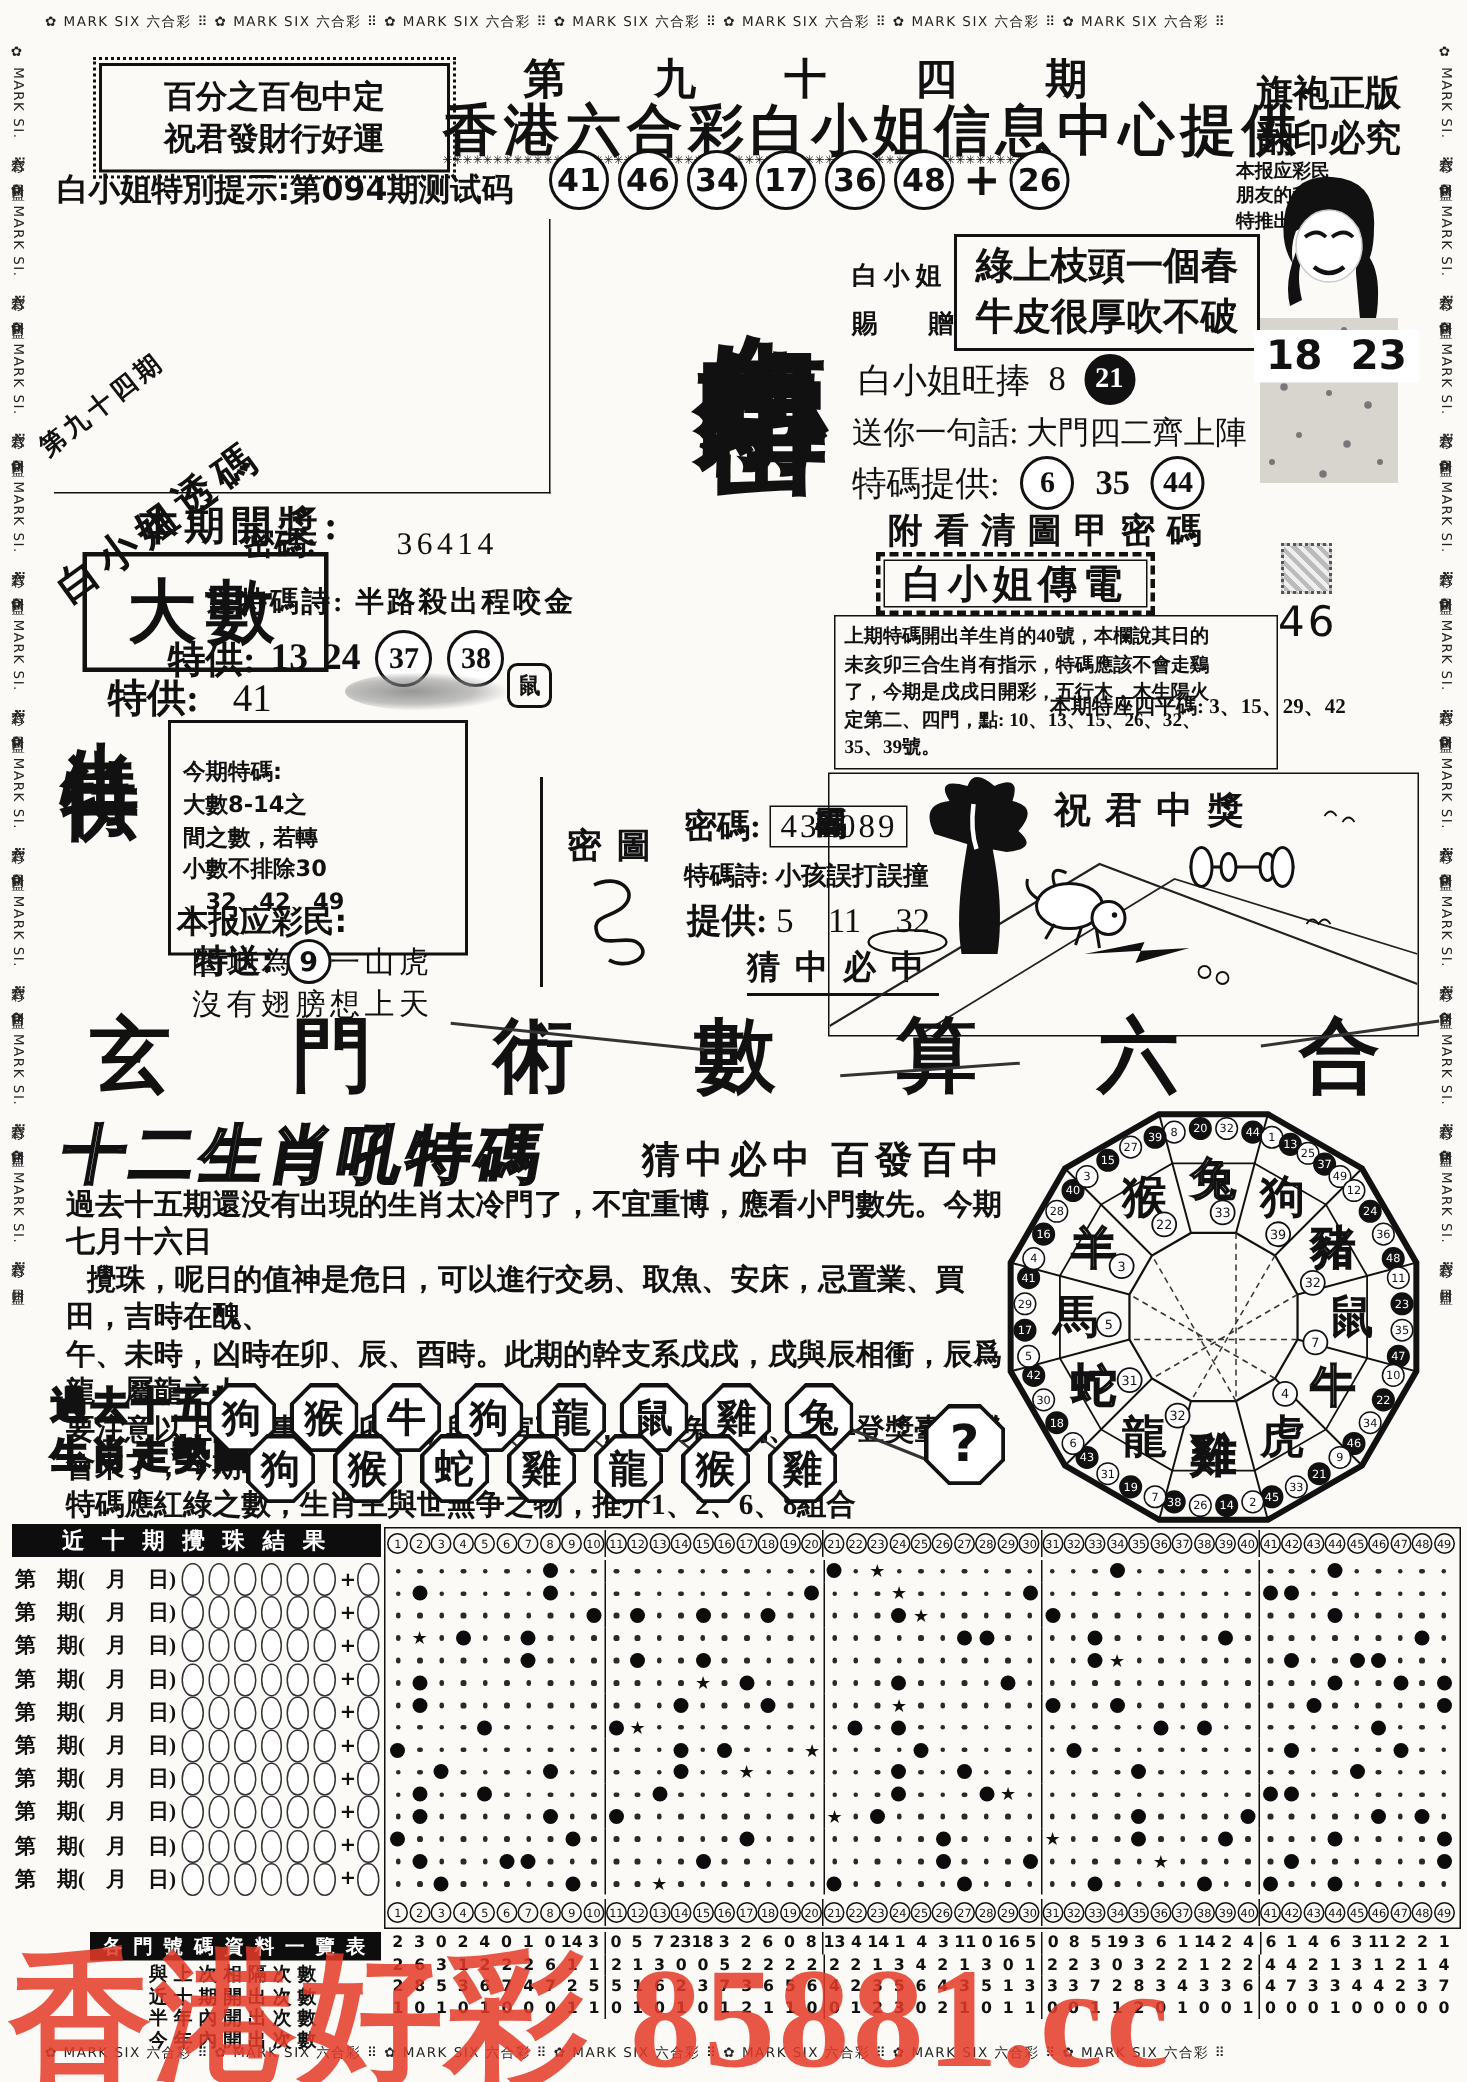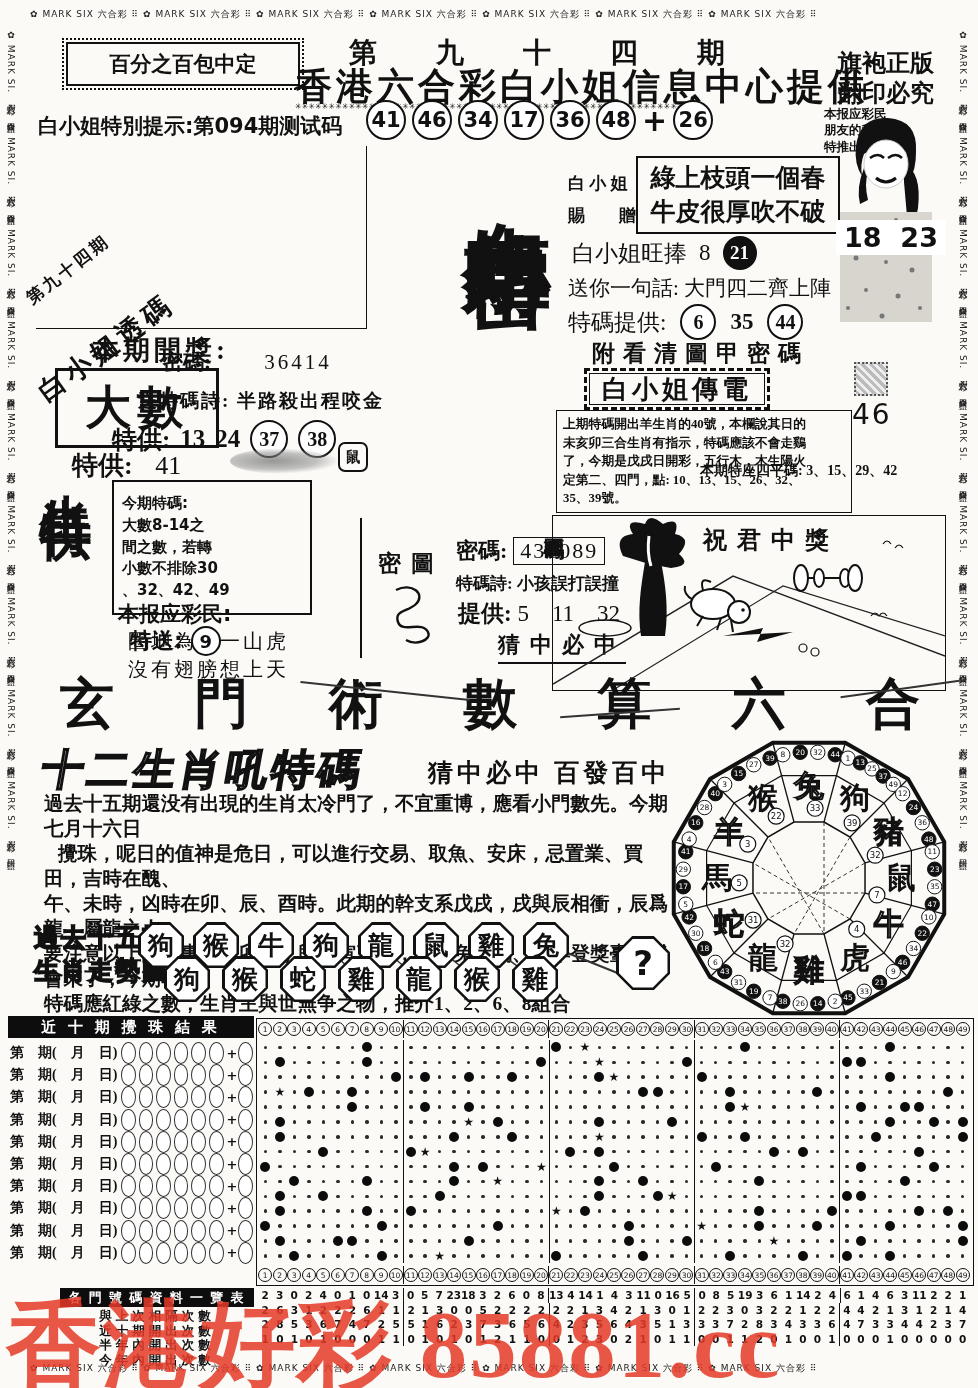--- a/index.html
+++ b/index.html
@@ -50,20 +50,21 @@
 
 <div id="page">
 
   <div class="abs strip" id="strip-top" style="left:30px;top:8px;width:930px;">✿ MARK SIX 六合彩 ⠿  ✿ MARK SIX 六合彩 ⠿  ✿ MARK SIX 六合彩 ⠿  ✿ MARK SIX 六合彩 ⠿  ✿ MARK SIX 六合彩 ⠿  ✿ MARK SIX 六合彩 ⠿  ✿ MARK SIX 六合彩 ⠿</div>
   <div class="abs strip strip-v" id="strip-left" style="left:4px;top:30px;">✿ MARK SI. 六合彩 ⠿ 川目監  ✿ MARK SI. 六合彩 ⠿ 川目監  ✿ MARK SI. 六合彩 ⠿ 川目監  ✿ MARK SI. 六合彩 ⠿ 川目監  ✿ MARK SI. 六合彩 ⠿ 川目監  ✿ MARK SI. 六合彩 ⠿ 川目監  ✿ MARK SI. 六合彩 ⠿ 川目監  ✿ MARK SI. 六合彩 ⠿ 川目監  ✿ MARK SI. 六合彩 ⠿ 川目監</div>
   <div class="abs strip strip-v" id="strip-right" style="left:956px;top:30px;">✿ MARK SI. 六合彩 ⠿ 川目監  ✿ MARK SI. 六合彩 ⠿ 川目監  ✿ MARK SI. 六合彩 ⠿ 川目監  ✿ MARK SI. 六合彩 ⠿ 川目監  ✿ MARK SI. 六合彩 ⠿ 川目監  ✿ MARK SI. 六合彩 ⠿ 川目監  ✿ MARK SI. 六合彩 ⠿ 川目監  ✿ MARK SI. 六合彩 ⠿ 川目監  ✿ MARK SI. 六合彩 ⠿ 川目監</div>
   <div class="abs strip" id="strip-bottom" style="left:30px;top:1362px;width:930px;">✿ MARK SIX 六合彩 ⠿  ✿ MARK SIX 六合彩 ⠿  ✿ MARK SIX 六合彩 ⠿  ✿ MARK SIX 六合彩 ⠿  ✿ MARK SIX 六合彩 ⠿  ✿ MARK SIX 六合彩 ⠿  ✿ MARK SIX 六合彩 ⠿</div>
 
   <div class="abs cornerbox serif b" style="left:66px;top:42px;width:210px;">
     <div>百分之百包中定</div>
+    <div>祝君發財行好運</div>
   </div>
   <div class="abs serif b" style="left:310px;top:34px;width:480px;text-align:center;font-size:28px;letter-spacing:26px;">第 九 十 四 期</div>
   <div class="abs serif b title-main" style="left:295px;top:62px;">香港六合彩白小姐信息中心提供</div>
   <div class="abs deco-line" style="left:295px;top:102px;width:500px;">✳✳✳✳✳✳✳✳✳✳✳✳✳✳✳✳✳✳✳✳✳✳✳✳✳✳✳✳✳✳✳✳✳✳✳✳✳✳✳✳✳✳✳✳✳✳✳✳✳✳✳✳✳✳✳✳✳✳✳✳</div>
   <div class="abs serif b" style="left:838px;top:48px;font-size:24px;line-height:1.25;">
     <div>旗袍正版</div>
     <div>翻印必究</div>
   </div>
 
   <div class="abs b" style="left:38px;top:112px;font-size:21px;">
@@ -113,21 +114,21 @@
   <div class="abs serif b" style="left:92px;top:332px;font-size:27px;letter-spacing:4px;">本期開獎:</div>
   <div class="abs bigbox serif" style="left:55px;top:360px;width:158px;height:74px;transform:translateY(8px);">大數</div>
 
   <div class="abs serif" style="left:72px;top:448px;font-size:26px;">
     <span class="b">特供:</span>
     <span style="margin-left:16px;">41</span>
   </div>
 
   <div class="abs serif b vtext" style="left:30px;top:452px;font-size:52px;letter-spacing:6px;">生肖特供</div>
 
-  <div class="abs" style="left:112px;top:480px;width:180px;border:2px solid #111;padding:11px 8px;font-size:15px;line-height:1.45;font-weight:bold;">
+  <div class="abs" style="left:112px;top:480px;width:180px;border:2px solid #111;padding:22px 8px;font-size:15px;line-height:1.45;font-weight:bold;">
       <div>今期特碼:</div>
       <div>大數8-14之</div>
       <div>間之數，若轉</div>
       <div>小數不排除30</div>
       <div>、32、42、49</div>
     </div>
 
   <div class="abs b" style="left:118px;top:600px;font-size:21px;">本报应彩民:</div>
   <div class="abs serif" style="left:128px;top:628px;font-size:20px;letter-spacing:3px;">圈地為王一山虎</div>
   <div class="abs serif" style="left:128px;top:656px;font-size:20px;letter-spacing:3px;">沒有翅膀想上天</div>

